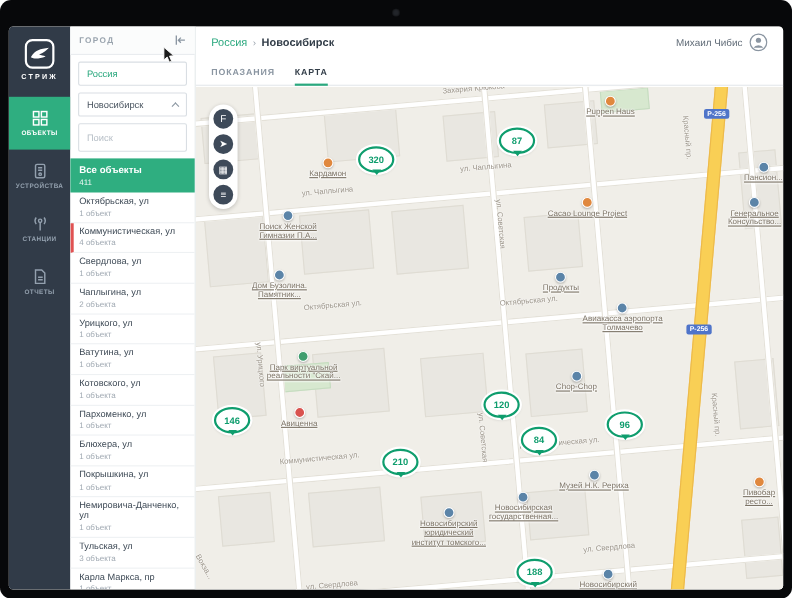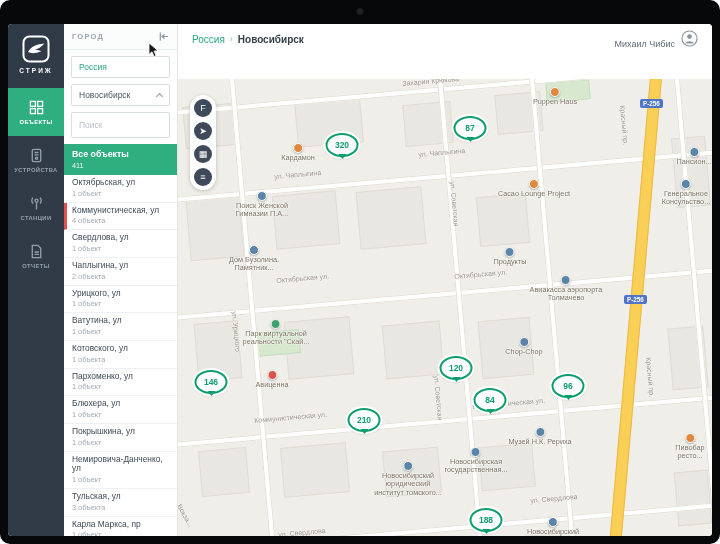--- a/index.html
+++ b/index.html
@@ -52,21 +52,21 @@
   .s-name{font-size:8.4px;color:#3e4a56;line-height:1.15;}
   .s-count{font-size:7.3px;color:#a0a9b2;margin-top:1px;}
 
   
   .main{position:absolute;left:170px;right:0;top:0;bottom:0;background:#fff;}
   .main-head{height:30px;display:flex;align-items:center;justify-content:space-between;padding:0 14px;}
   .breadcrumb{font-size:10px;display:flex;align-items:center;}
   .bc-country{color:#2aa87e;cursor:pointer;}
   .bc-sep{color:#9aa3ad;margin:0 5px;font-size:9px;}
   .bc-city{color:#333e49;font-weight:bold;}
-  .user{display:flex;align-items:flex-end;gap:6px;font-size:9px;color:#5f6a76;cursor:pointer;}
+  .user{display:flex;align-items:center;gap:6px;font-size:9px;color:#5f6a76;cursor:pointer;}
   .user svg{width:17px;height:17px;}
   .tab-bar{height:24px;display:flex;gap:18px;padding:0 14px;border-bottom:1px solid #e4e8eb;align-items:stretch;}
   .tab{font-size:8px;letter-spacing:.8px;color:#8a95a1;display:flex;align-items:center;font-weight:bold;
     position:relative;cursor:pointer;}
   .tab.active{color:#333e49;}
   .tab.active::after{content:'';position:absolute;left:0;right:0;bottom:-1px;height:2px;background:#2aa87e;}
 
   
   .map-base{position:absolute;left:0;right:0;top:55px;bottom:0;background:#f0eee8;overflow:hidden;cursor:grab;}
   .layer{position:absolute;inset:0;}
@@ -79,21 +79,21 @@
     border-left:1px solid #ecb94c;border-right:1px solid #ecb94c;transform:rotate(5deg);}
   .street-label{position:absolute;font-size:7px;color:#9b9489;white-space:nowrap;
     text-shadow:0 0 2px #fff,0 0 2px #fff;transform-origin:left top;}
   .shield{position:absolute;background:#4f74c9;color:#fff;font-size:6.3px;font-weight:bold;
     padding:1px 3px;border-radius:2px;}
   .poi{position:absolute;display:flex;flex-direction:column;align-items:center;transform:translate(-50%,0);
     cursor:pointer;}
   .poi-ic{width:10px;height:10px;border-radius:50%;border:1.5px solid #fff;box-shadow:0 1px 2px rgba(0,0,0,.25);
     display:block;}
   .poi-lb{font-size:7.3px;color:#7b7264;text-align:center;line-height:1.15;margin-top:1px;max-width:86px;
-    white-space:pre-line;text-shadow:0 0 2px #fff,0 0 2px #fff,0 0 2px #fff;}
+    white-space:pre-line;text-shadow:0 0 2px #fff,0 0 2px #fff,0 0 2px #fff;text-decoration:underline;}
   .marker{position:absolute;width:33px;height:24px;border-radius:50%;background:#fff;
     border:2px solid #0e9d6d;color:#0e9d6d;font-size:8.5px;font-weight:bold;display:flex;align-items:center;
     justify-content:center;transform:translate(-50%,-50%);box-shadow:0 0 0 2px #fff,0 1px 3px rgba(0,0,0,.3);
     cursor:pointer;z-index:5;}
   .marker::after{content:'';position:absolute;left:50%;bottom:-8px;transform:translateX(-50%);
     border:4px solid transparent;border-top:5px solid #0e9d6d;}
   .map-toolbar{position:absolute;left:12px;top:16px;width:26px;background:#fff;border-radius:13px;
     box-shadow:0 1px 4px rgba(0,0,0,.2);padding:4px;display:flex;flex-direction:column;gap:5px;z-index:6;}
   .tool-btn{width:18px;height:18px;border-radius:50%;background:#3e4a59;color:#fff;font-size:9px;
     display:flex;align-items:center;justify-content:center;cursor:pointer;}
@@ -252,20 +252,24 @@
           <span>Михаил Чибис</span>
           <span>
             <svg viewBox="0 0 18 18" fill="none">
               <circle cx="9" cy="9" r="8" stroke="#8a95a1" stroke-width="1.2"></circle>
               <circle cx="9" cy="7" r="2.5" fill="#8a95a1"></circle>
               <path d="M4.2,14.3 a5.3,4.3 0 0 1 9.6,0" fill="#8a95a1"></path>
             </svg>
           </span>
         </div>
       </div>
+      <div class="tab-bar">
+          <div class="tab">ПОКАЗАНИЯ</div>
+          <div class="tab active">КАРТА</div>
+        </div>
 
       <div class="map-base">
         <div class="layer">
             <div class="bldg" style="left:6px;top:26px;width:52px;height:42px;"></div>
             <div class="bldg" style="left:118px;top:20px;width:66px;height:46px;"></div>
             <div class="bldg" style="left:226px;top:24px;width:48px;height:42px;"></div>
             <div class="bldg" style="left:318px;top:14px;width:46px;height:40px;"></div>
             <div class="bldg" style="left:10px;top:118px;width:54px;height:62px;"></div>
             <div class="bldg" style="left:96px;top:114px;width:64px;height:54px;"></div>
             <div class="bldg" style="left:180px;top:110px;width:66px;height:58px;"></div>

